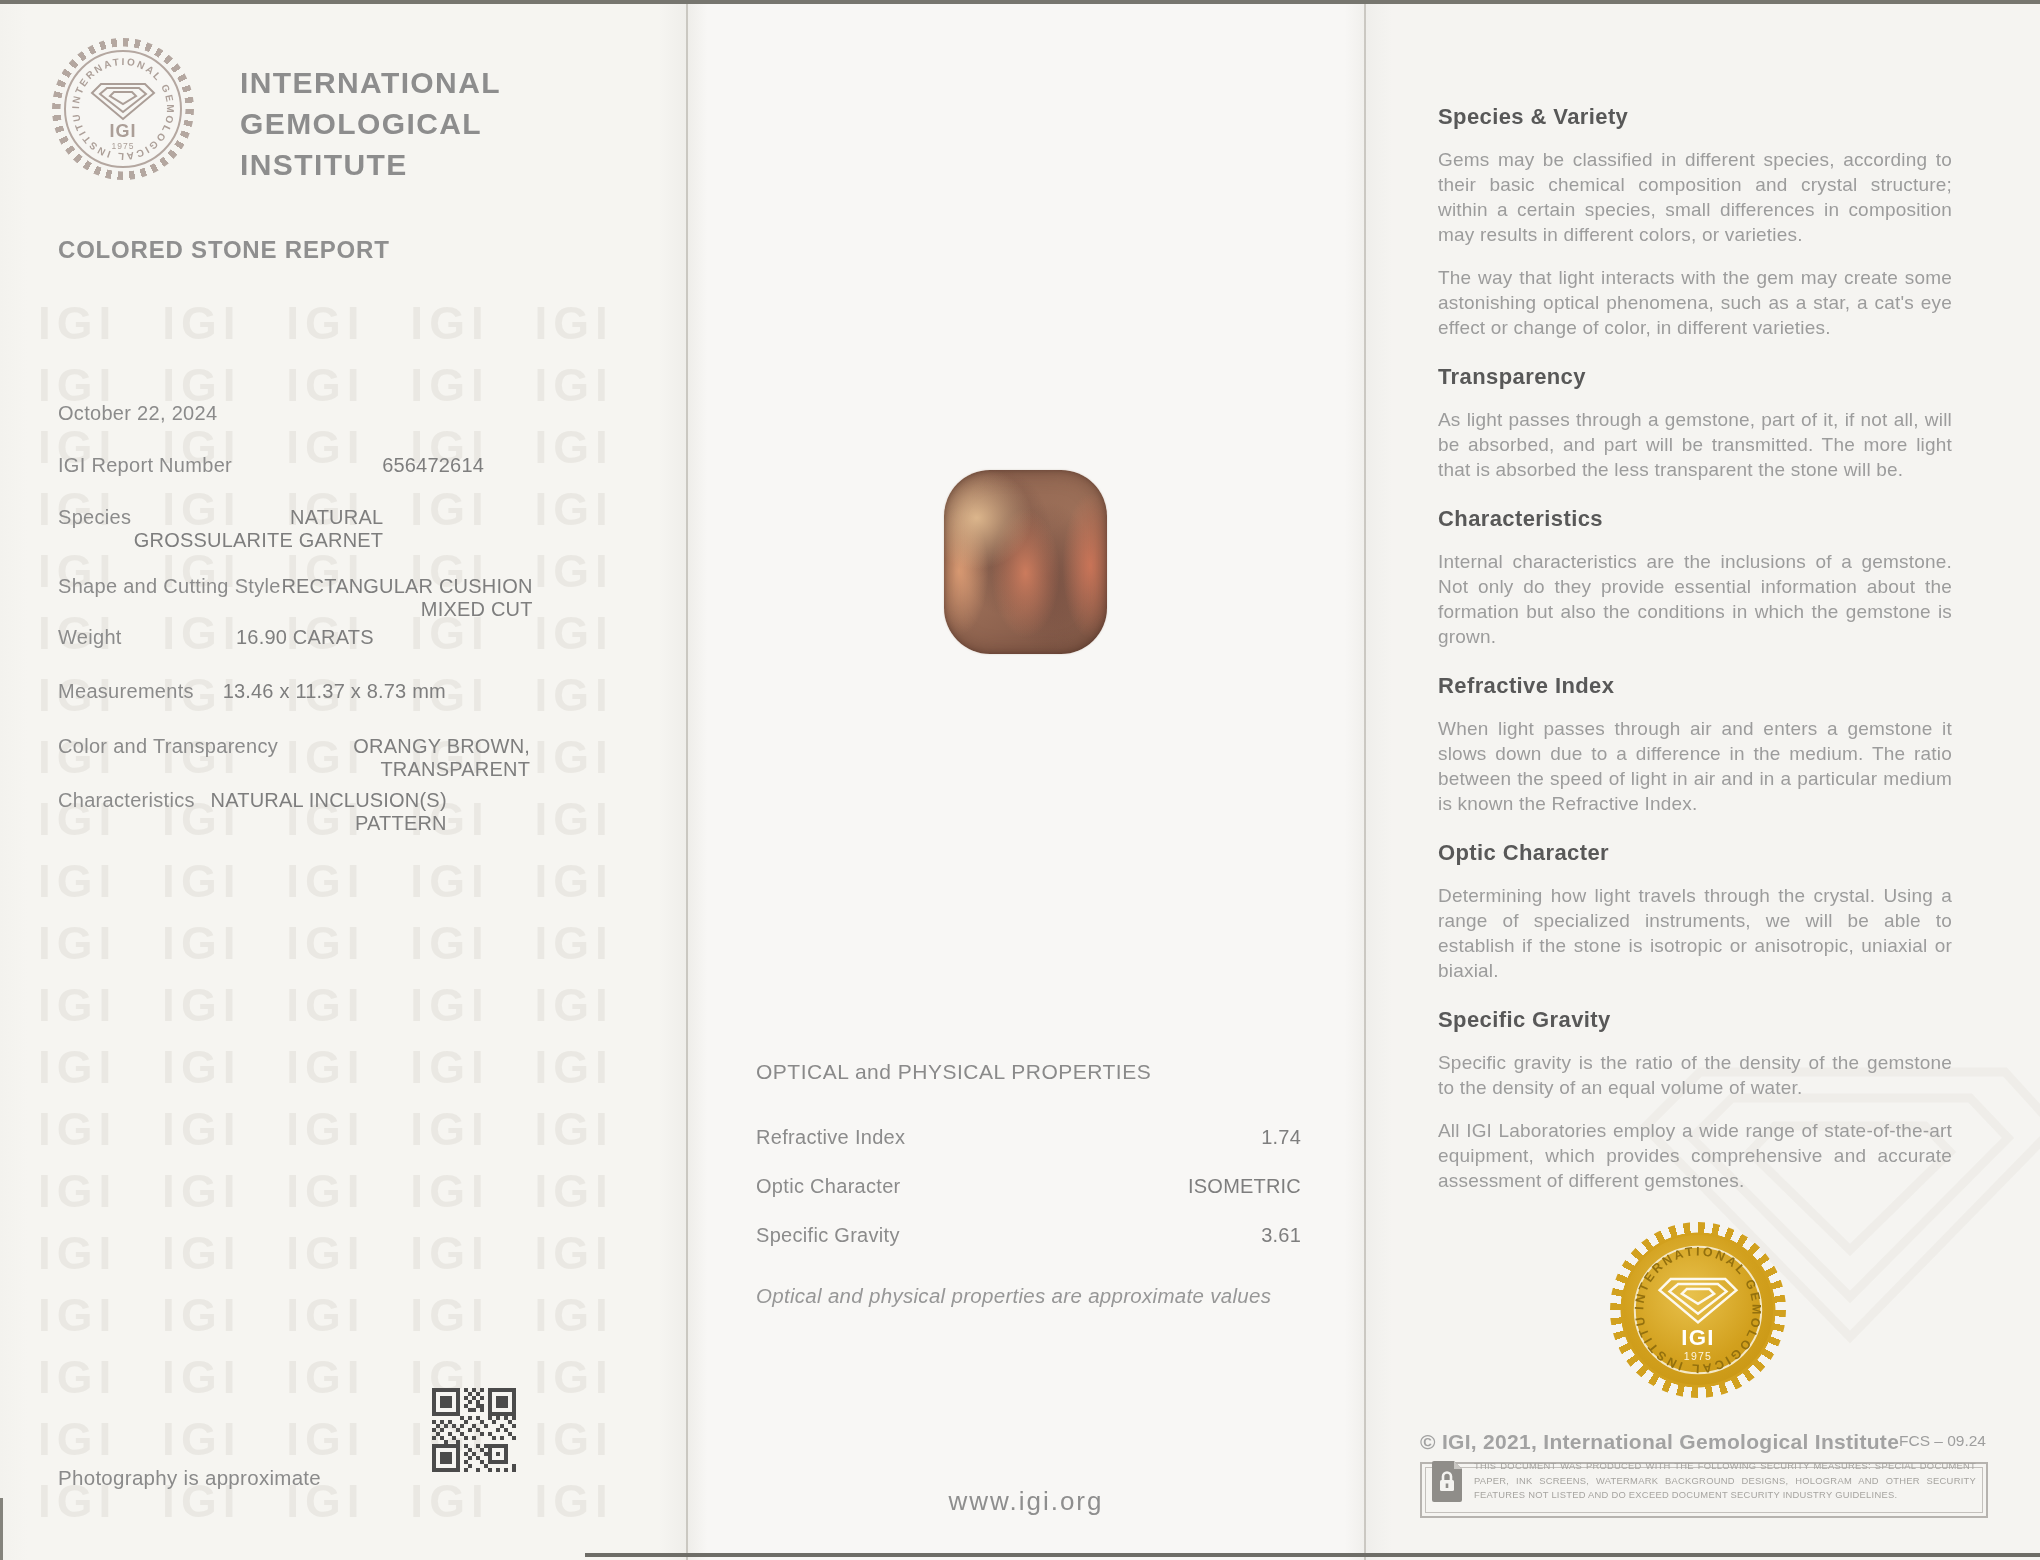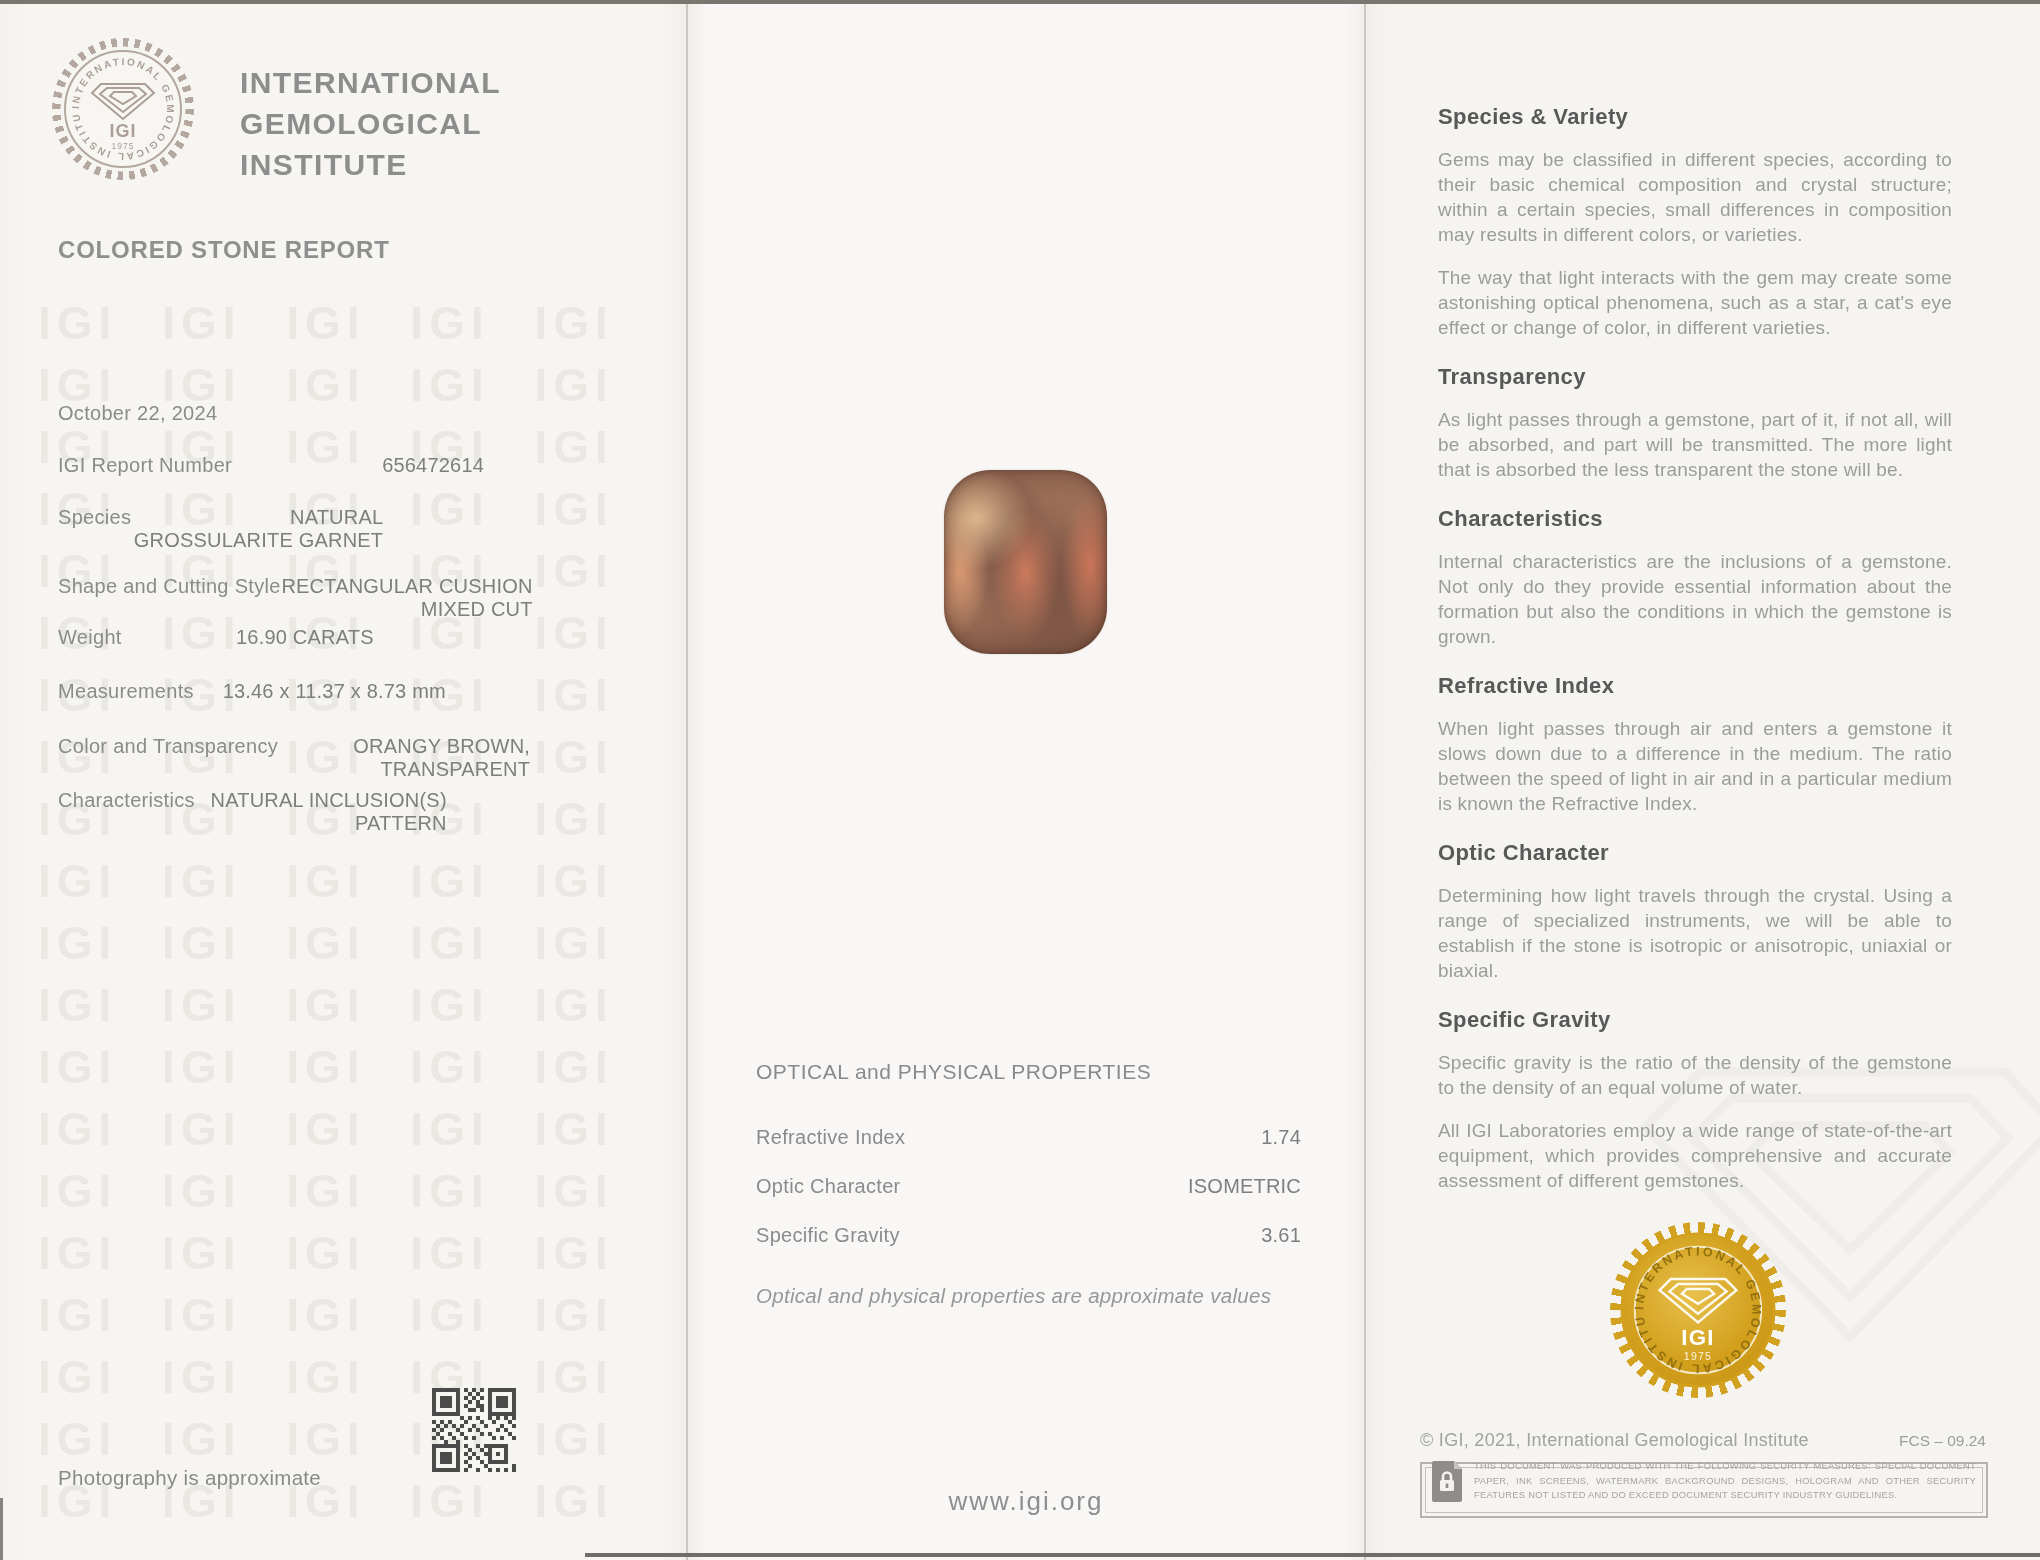--- a/index.html
+++ b/index.html
@@ -75,21 +75,21 @@
   .disclaimer{position:absolute;left:756px;top:1284px;font-size:20.5px;font-style:italic;color:#979797;letter-spacing:.3px;}
   .website{position:absolute;left:687px;top:1486px;width:678px;text-align:center;font-size:26px;color:#8e8e8e;letter-spacing:2px;}
 
   
   .edu{position:absolute;left:1438px;top:104px;width:514px;z-index:2;}
   .edu h3{font-size:22px;font-weight:700;color:#585858;letter-spacing:.4px;margin:0 0 17px 0;}
   .edu p{font-size:19px;line-height:25px;color:#9c9c9c;text-align:justify;margin:0 0 18px 0;letter-spacing:.2px;}
   .edu p:empty{display:none;margin:0;}
   .edu section{margin-bottom:24px;}
   .wm-diamond{position:absolute;right:-30px;top:952px;z-index:0;opacity:.6;}
-  .copyright{position:absolute;left:1420px;top:1430px;font-size:18px;color:#a2a2a2;letter-spacing:.3px;z-index:2;}
+  .copyright{position:absolute;left:1420px;top:1430px;font-size:21px;color:#a2a2a2;letter-spacing:.3px;z-index:2;font-weight:bold;}
   .form-code{position:absolute;left:1790px;top:1432px;width:196px;text-align:right;font-size:15.5px;color:#9e9e9e;z-index:2;}
   .sec-bar{position:absolute;left:1420px;top:1462px;width:568px;height:56px;z-index:2;
     border:2px solid #b6b3af;box-shadow:inset 0 0 0 3px #f5f4f1, inset 0 0 0 4px #c3c0bc;
     display:flex;align-items:center;padding:6px 10px 24px 8px;background:#f5f4f1;}
   .sec-icon{flex:0 0 34px;height:42px;margin-right:10px;}
   .sec-text{font-size:9.4px;line-height:14.5px;color:#a6a4a0;letter-spacing:.25px;text-align:justify;}
 </style>
 </head>
 <body>
 

